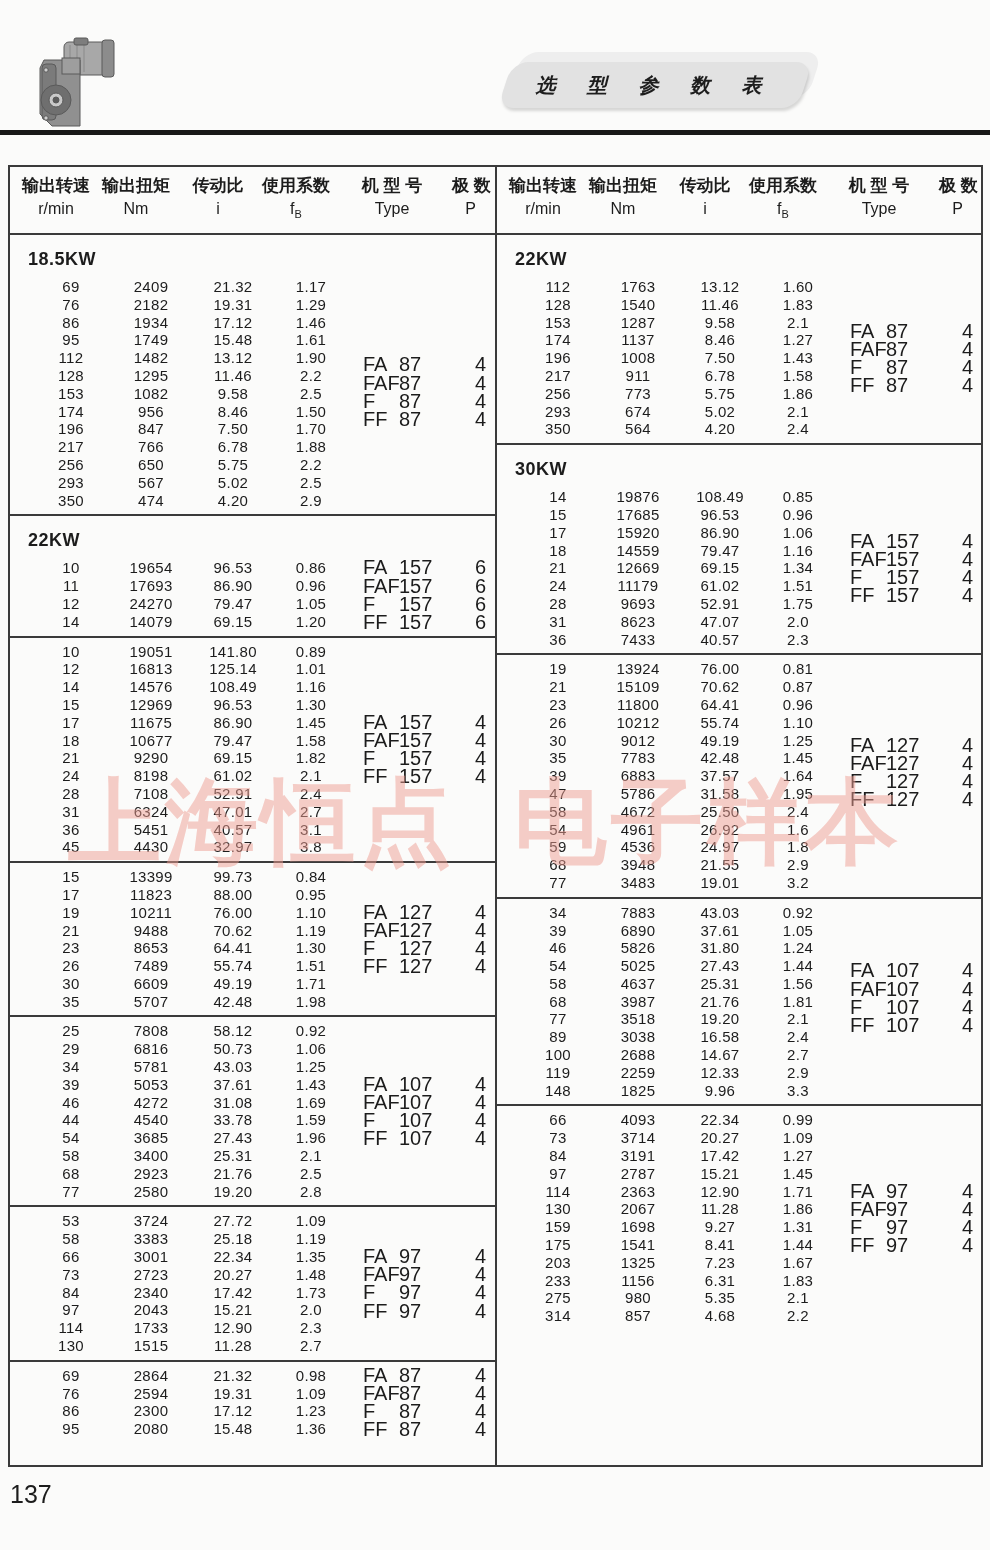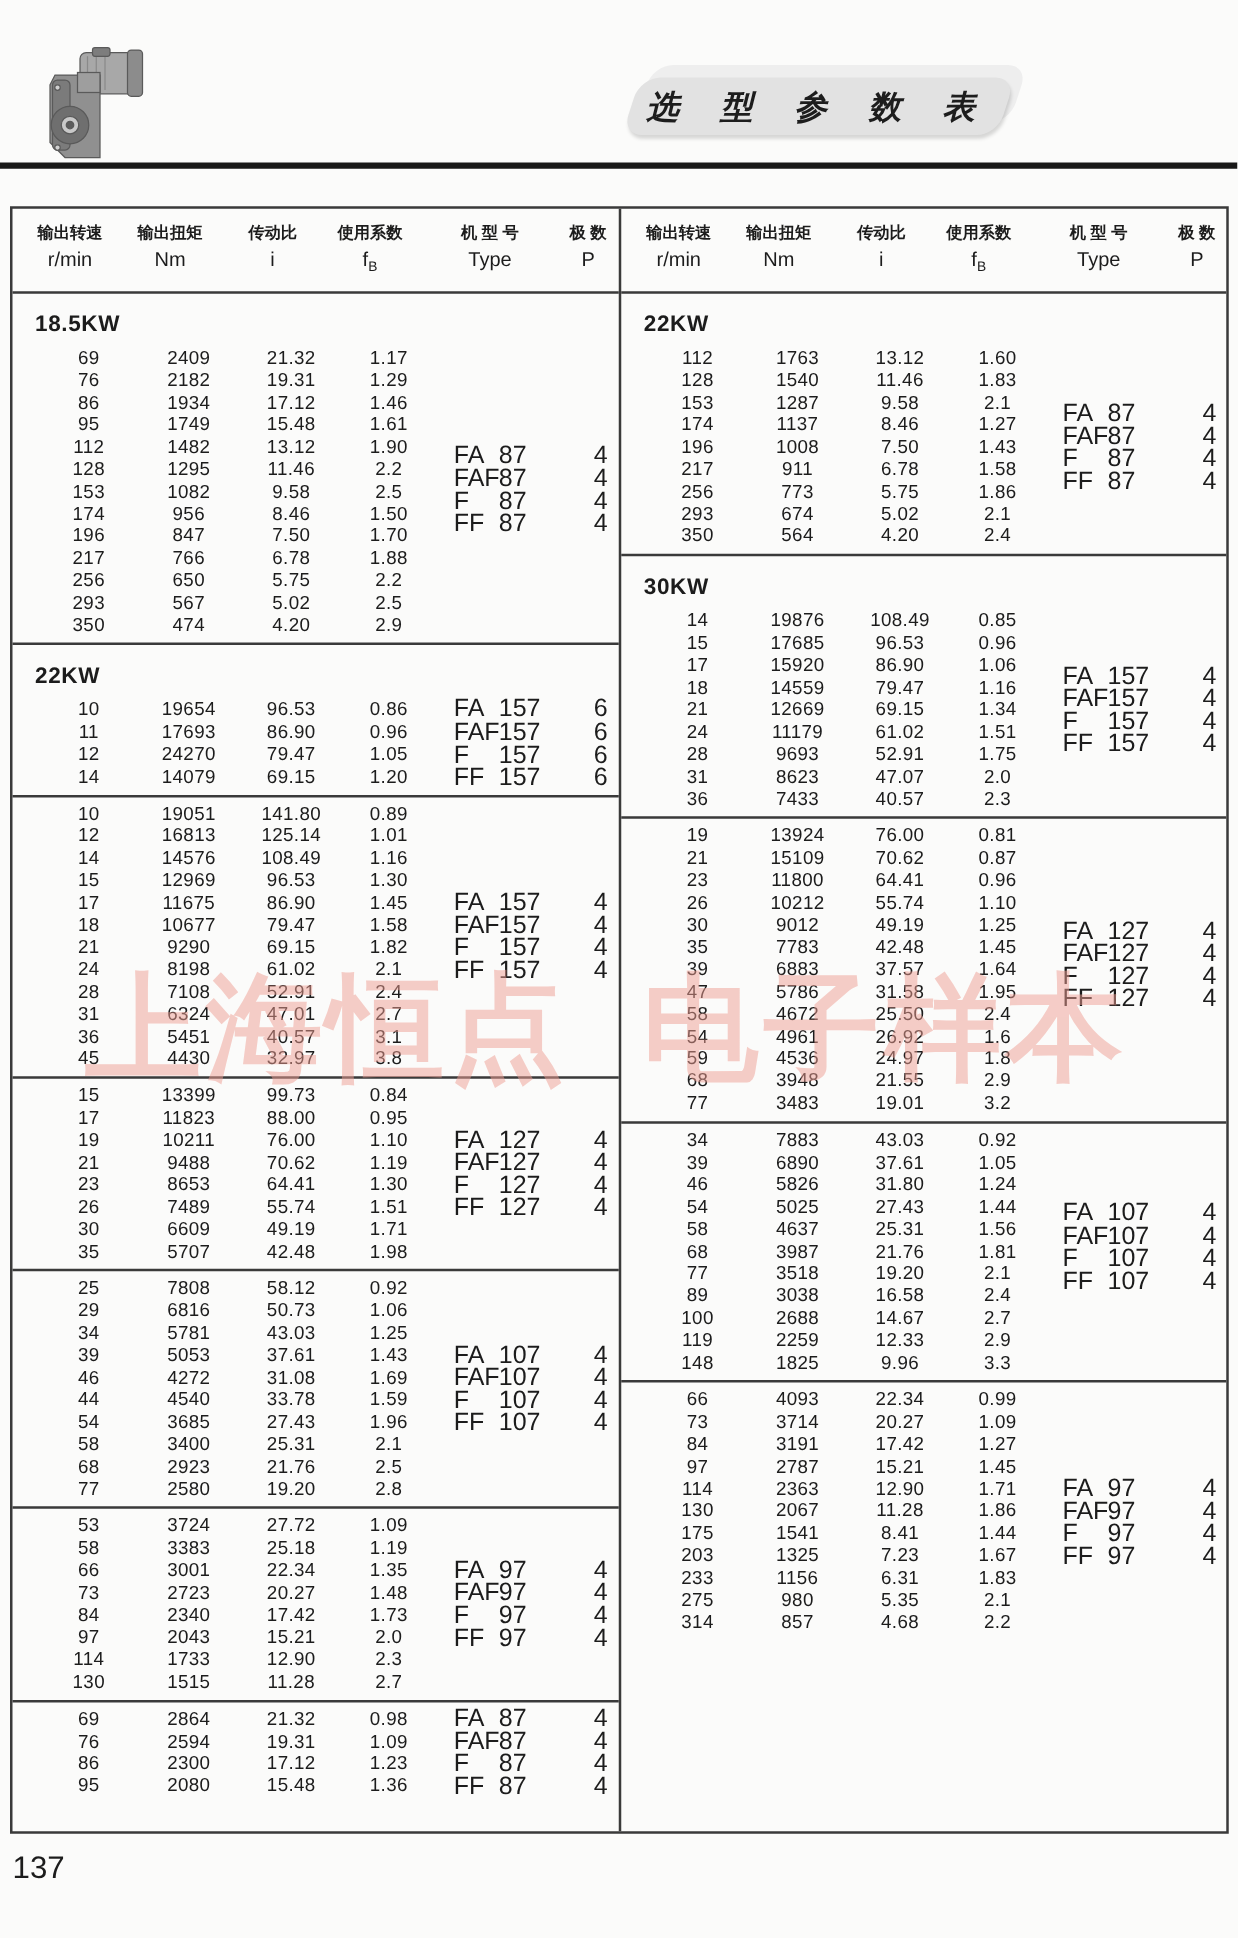--- a/index.html
+++ b/index.html
@@ -11,32 +11,32 @@
   
   .motor{position:absolute;left:22px;top:30px;width:100px;height:100px;}
   .rule{position:absolute;left:0;top:130px;width:990px;height:5px;background:#181818;}
   .banner-wrap{position:absolute;left:505px;top:62px;width:300px;height:46px;}
   .banner-back{position:absolute;left:10px;top:-10px;width:300px;height:46px;
     background:#eeeeee;transform:skewX(-18deg);border-radius:16px;}
   .banner{position:absolute;left:0;top:0;width:300px;height:46px;
     background:#e2e2e2;transform:skewX(-18deg);border-radius:16px;
     box-shadow:2px 3px 3px rgba(0,0,0,0.15);}
   .banner-text{position:absolute;left:0;top:0;width:300px;height:46px;line-height:46px;
-    text-align:center;font-size:26px;font-weight:bold;font-style:italic;
+    text-align:center;font-size:20px;font-weight:bold;font-style:italic;
     letter-spacing:13px;color:#1d1d1d;white-space:nowrap;}
   
   .table{position:absolute;left:8px;top:165px;width:975px;height:1302px;
     border:2px solid #3a3a3a;display:flex;box-sizing:border-box;z-index:2;}
   .panel{width:485px;display:flex;flex-direction:column;box-sizing:border-box;}
   .panel.right{border-left:2px solid #3a3a3a;flex:1;}
   .phead{height:68px;border-bottom:2px solid #3a3a3a;display:grid;
     grid-template-columns:80px 80px 84px 72px 120px 37px;
     padding-left:6px;align-content:center;box-sizing:border-box;}
   .hcell{text-align:center;}
-  .hlabel{font-size:13px;font-weight:bold;white-space:nowrap;line-height:24px;}
+  .hlabel{font-size:17px;font-weight:bold;white-space:nowrap;line-height:24px;}
   .hunit{font-size:16px;line-height:22px;}
   .hunit sub{font-size:11px;}
   .block{border-bottom:2px solid #3a3a3a;padding:5px 0;position:relative;box-sizing:border-box;}
   .block:last-child{border-bottom:none;flex:1;}
   .btitle{font-size:18px;font-weight:bold;line-height:34px;height:38px;
     padding:2px 0 2px 18px;box-sizing:border-box;letter-spacing:0.5px;}
   .rows{position:relative;margin-left:15px;}
   .row{display:grid;grid-template-columns:80px 80px 84px 72px;padding-left:6px;
     line-height:17.8px;font-size:15px;letter-spacing:0.3px;}
   .row span{text-align:center;}
@@ -1066,20 +1066,26 @@
             <span>12.90</span>
             <span>1.71</span>
           </div>
           <div class="row">
             <span>130</span>
             <span>2067</span>
             <span>11.28</span>
             <span>1.86</span>
           </div>
           <div class="row">
+            <span>159</span>
+            <span>1698</span>
+            <span>9.27</span>
+            <span>1.31</span>
+          </div>
+          <div class="row">
             <span>175</span>
             <span>1541</span>
             <span>8.41</span>
             <span>1.44</span>
           </div>
           <div class="row">
             <span>203</span>
             <span>1325</span>
             <span>7.23</span>
             <span>1.67</span>

